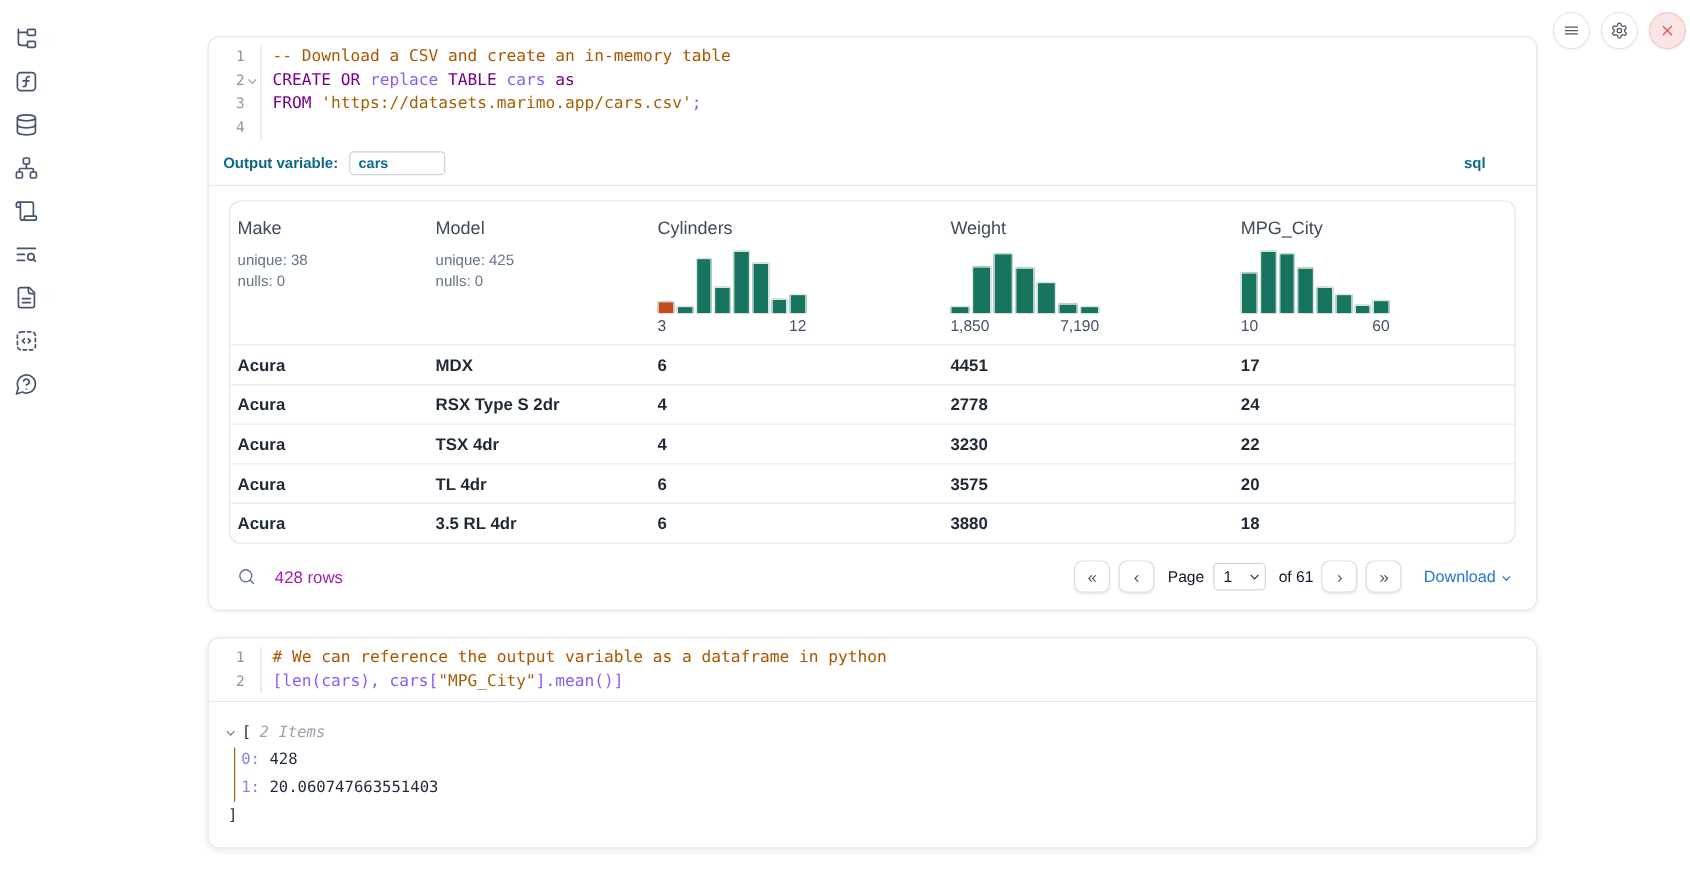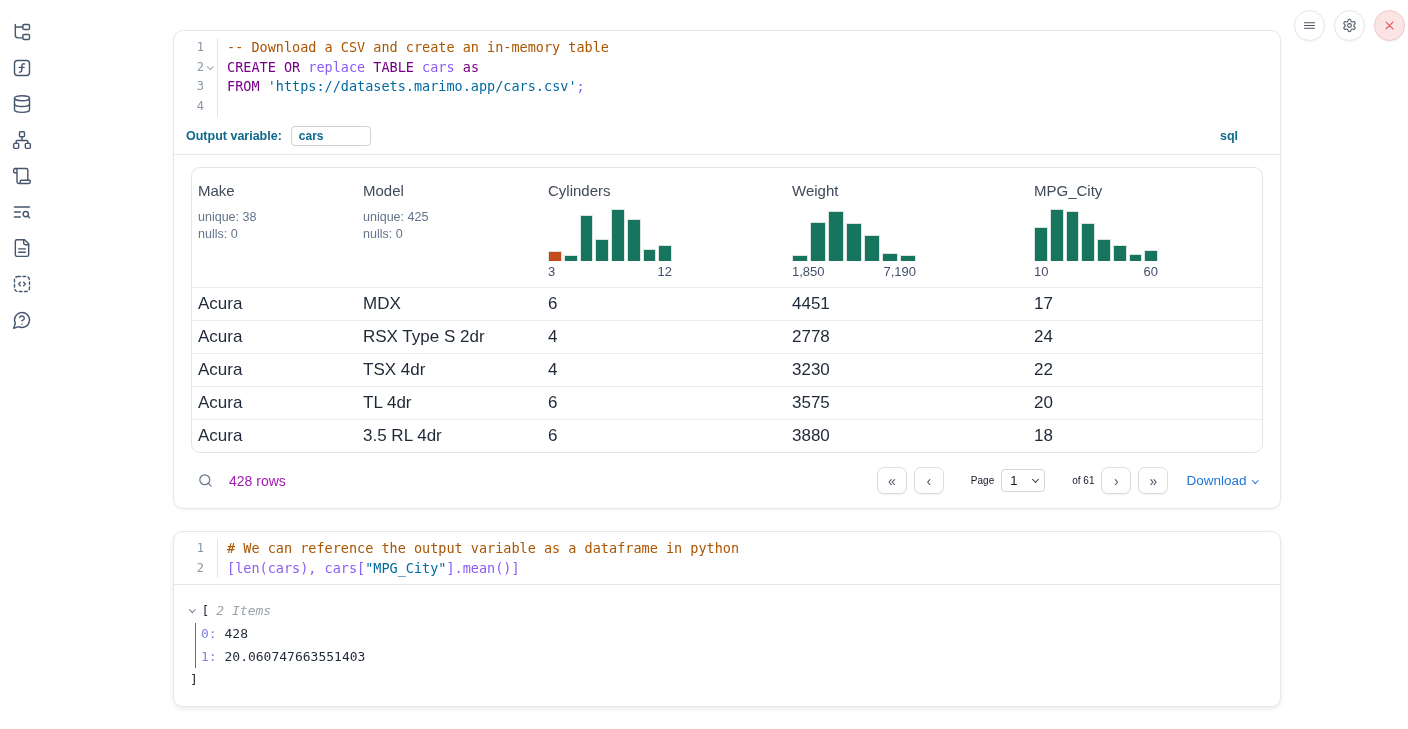--- a/index.html
+++ b/index.html
@@ -34,21 +34,21 @@
   .ln { width:44px; flex:none; display:flex; color:#8a97a6; font-size:12px;
     border-right:1px solid #dde3ea; margin-right:9px; }
   .ln .num { flex:1; text-align:right; }
   .ln .fold { width:13px; display:flex; align-items:center; justify-content:center; color:#9aa6b4; }
   .chev { display:inline-block; width:6px; height:6px;
     border-right:1.5px solid currentColor; border-bottom:1.5px solid currentColor;
     transform:rotate(45deg); }
   .chev-sm { width:4.5px; height:4.5px; margin-top:-3px; }
   .tok-comment { color:#aa5500; }
   .tok-keyword { color:#770088; }
-  .tok-string  { color:#0369a1; }
+  .tok-string  { color:#a16207; }
   .tok-plain   { color:#8b5cf6; }
 
   
   .outvar-row { display:flex; align-items:center; gap:9px; padding:3px 12px 8px;
     border-bottom:1px solid #e4e8ee; }
   .outvar-label { color:#0e688c; font-weight:bold; font-size:12.5px; }
   .outvar-input { width:80px; height:20px; border:1px solid #c9d1da; border-radius:4px;
     font-family:"Liberation Sans",sans-serif; font-weight:bold; font-size:12px;
     color:#0e688c; padding:0 7px; outline:none; }
   .lang-badge { margin-left:auto; margin-right:30px; color:#0e688c; font-weight:bold; font-size:12.5px; }
@@ -59,34 +59,34 @@
   .grid5 { display:grid; grid-template-columns:165px 185px 244px 242px 1fr; }
   .t-head { padding:14px 0 8px; }
   .th-cell { padding-left:6px; }
   .th-title { font-size:15px; color:#3f4a5a; display:block; margin-bottom:10px; }
   .th-stats div { font-size:12.5px; color:#64748b; line-height:17px; }
   .hist { display:flex; align-items:flex-end; gap:2px; width:124px; height:52px; }
   .hist .bar { flex:1; border:1px solid #d9e6e0; border-bottom:none; }
   .hist-axis { width:124px; display:flex; justify-content:space-between;
     font-size:13px; color:#44506a; margin-top:3px; }
   .t-row { border-top:1px solid #e7ebf0; height:33px; align-items:center;
-    font-size:17px; color:#1f2937; }
+    font-size:14px; color:#1f2937;font-weight:bold; }
   .t-row > div { padding-left:6px; }
 
   
   .table-footer { display:flex; align-items:center; margin-top:9px; padding:0 6px; height:38px; }
   .search-ic { width:17px; height:17px; color:#64748b; cursor:pointer; }
   .search-ic svg { width:17px; height:17px; display:block; }
   .rows-count { color:#a21caf; font-size:14px; margin-left:15px; }
   .pg { display:flex; align-items:center; gap:7px; margin-left:auto; }
   .pg-btn { width:30px; height:27px; border:1px solid #d9dee5; border-radius:7px; background:#fff;
     box-shadow:0 1px 1px rgba(15,23,42,.06); color:#4b5563; font-size:14px;
     display:flex; align-items:center; justify-content:center; cursor:pointer; padding:0;
     font-family:"Liberation Sans",sans-serif; }
-  .pg-label { font-size:10px; color:#111827; margin-left:20px; }
+  .pg-label { font-size:13px; color:#111827; margin-left:4px; }
   .sel-wrap { position:relative; display:inline-block; }
   select.page-select { appearance:none; -webkit-appearance:none; width:44px; height:23px;
     border:1px solid #cfd6de; border-radius:4px; background:#fff; font-size:13px;
     padding:0 16px 0 8px; color:#111827; outline:none; }
   .sel-wrap .chev { position:absolute; right:7px; top:8px; color:#374151; width:5px; height:5px; }
   .download { color:#2176d8; font-size:13.5px; margin-left:18px; display:flex;
     align-items:center; gap:6px; cursor:pointer; }
   .download .chev { width:4.5px; height:4.5px; margin-top:-2px; }
 
   

